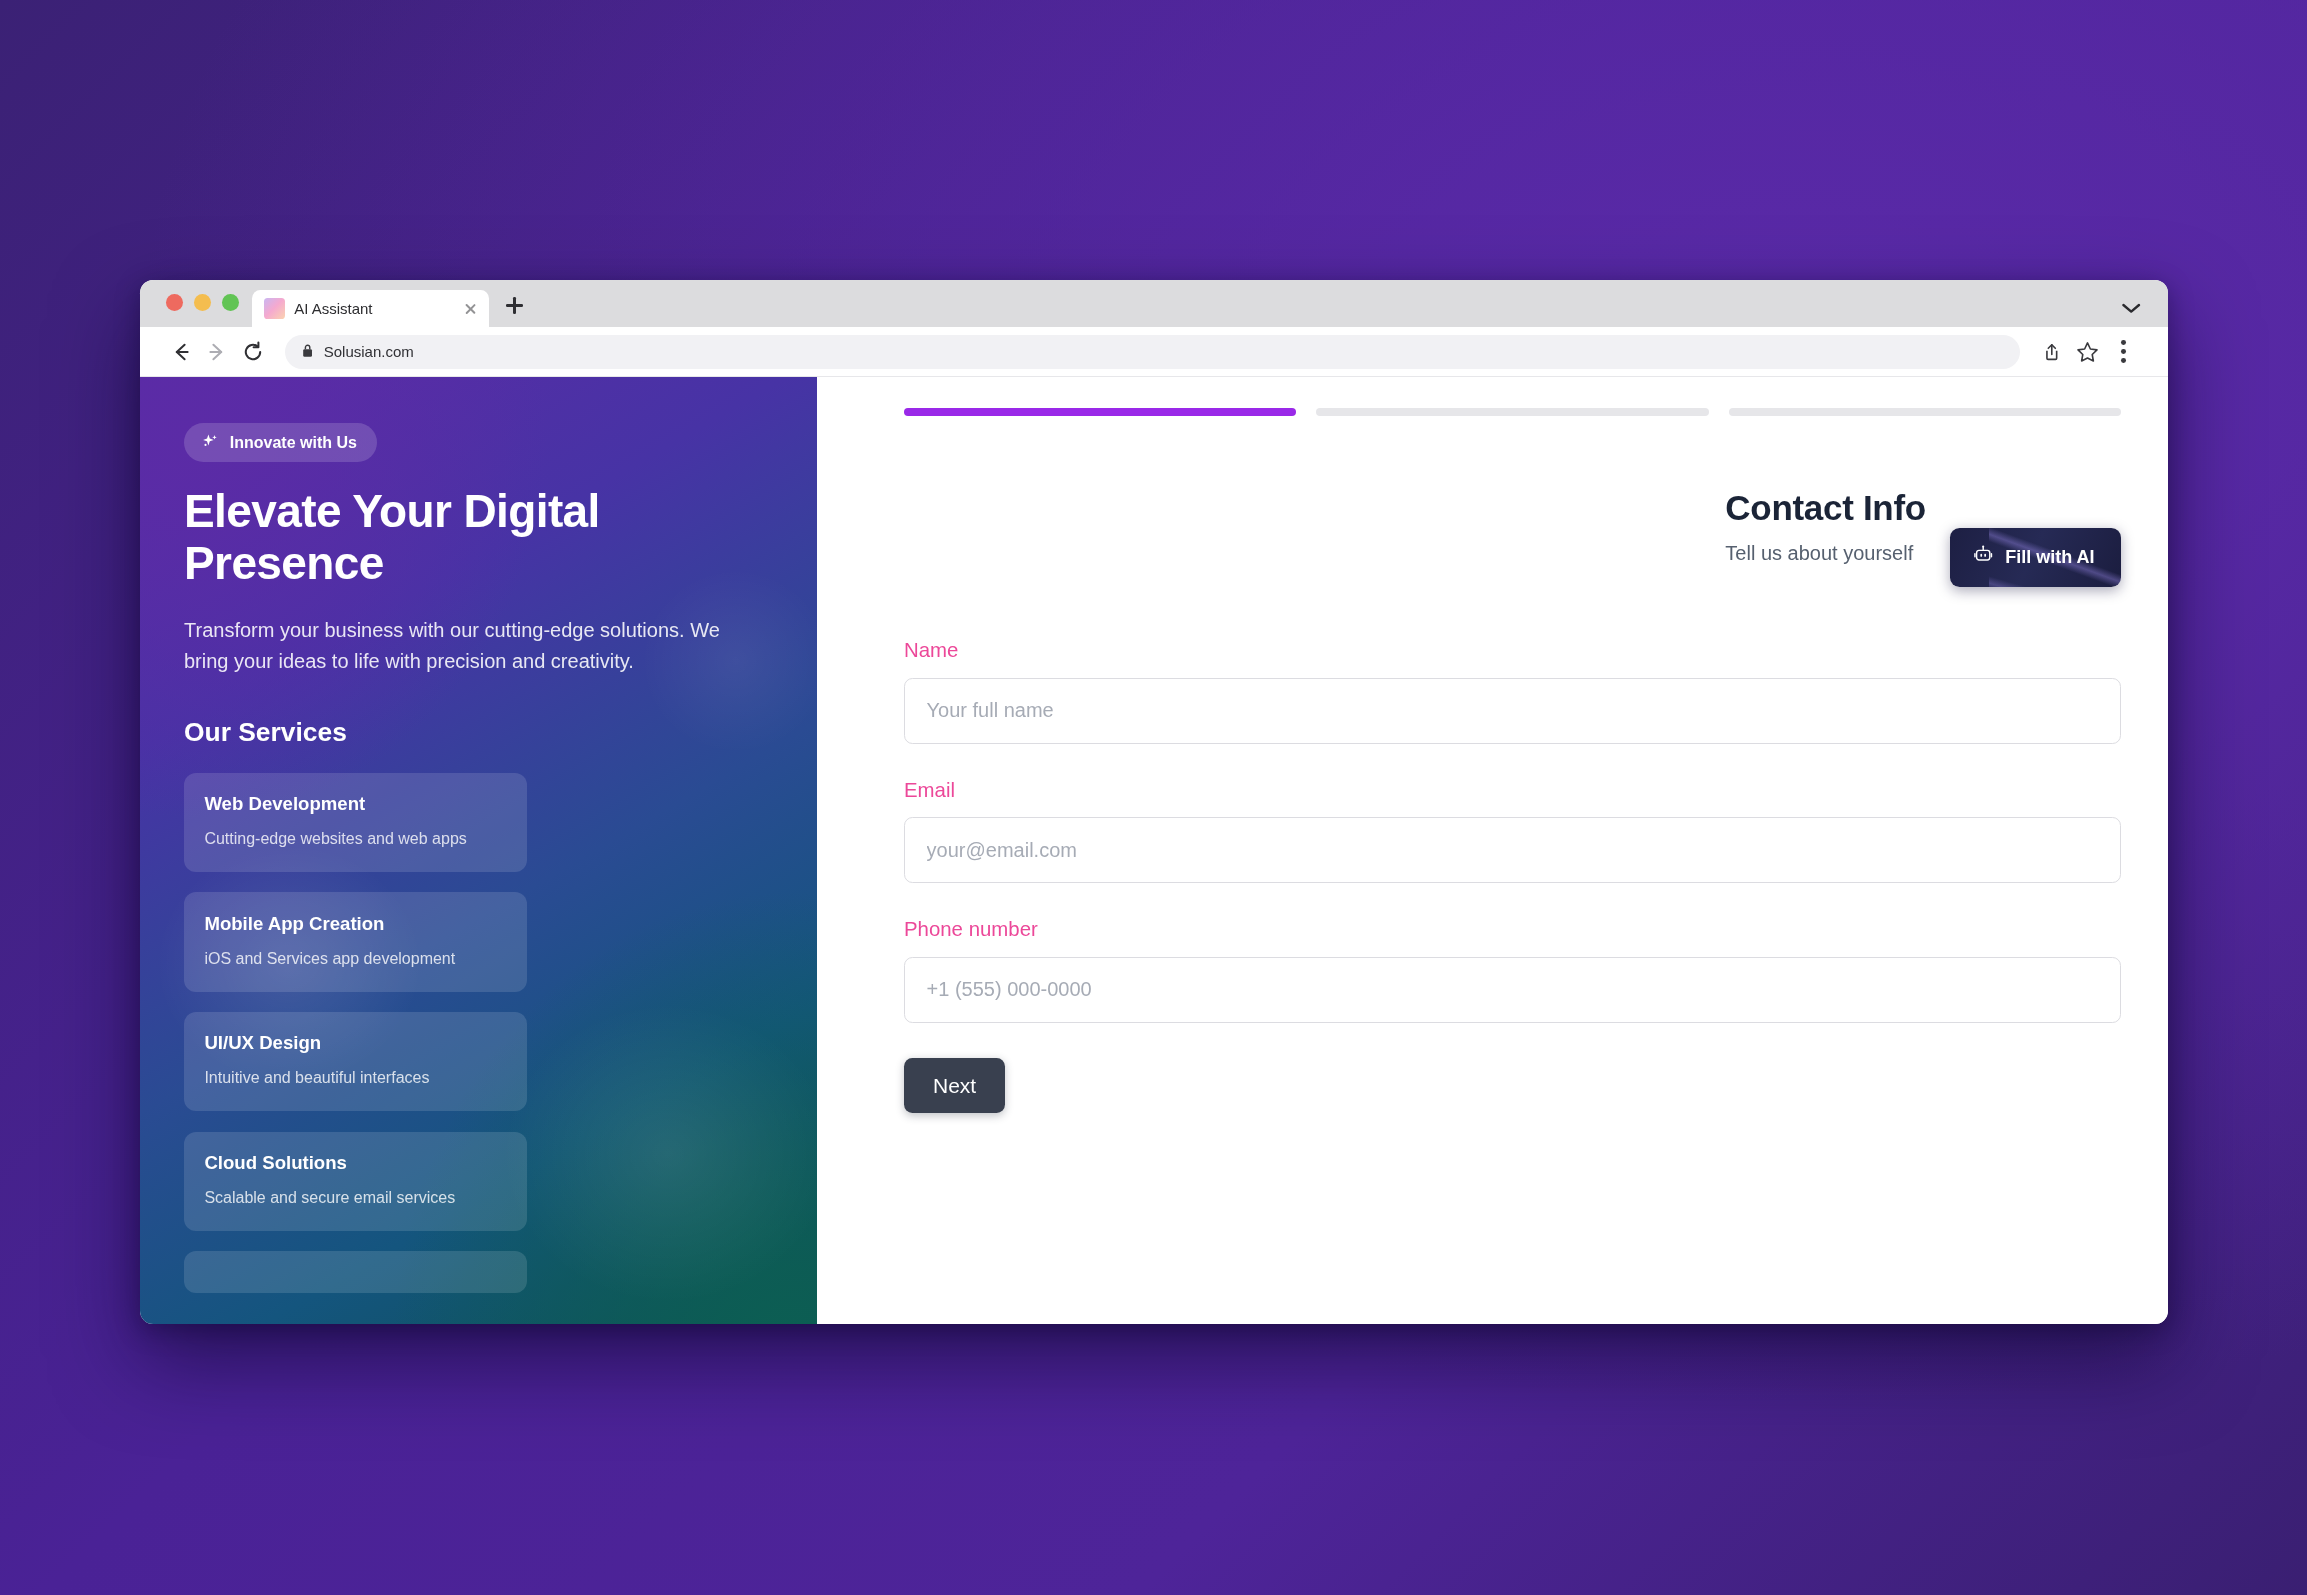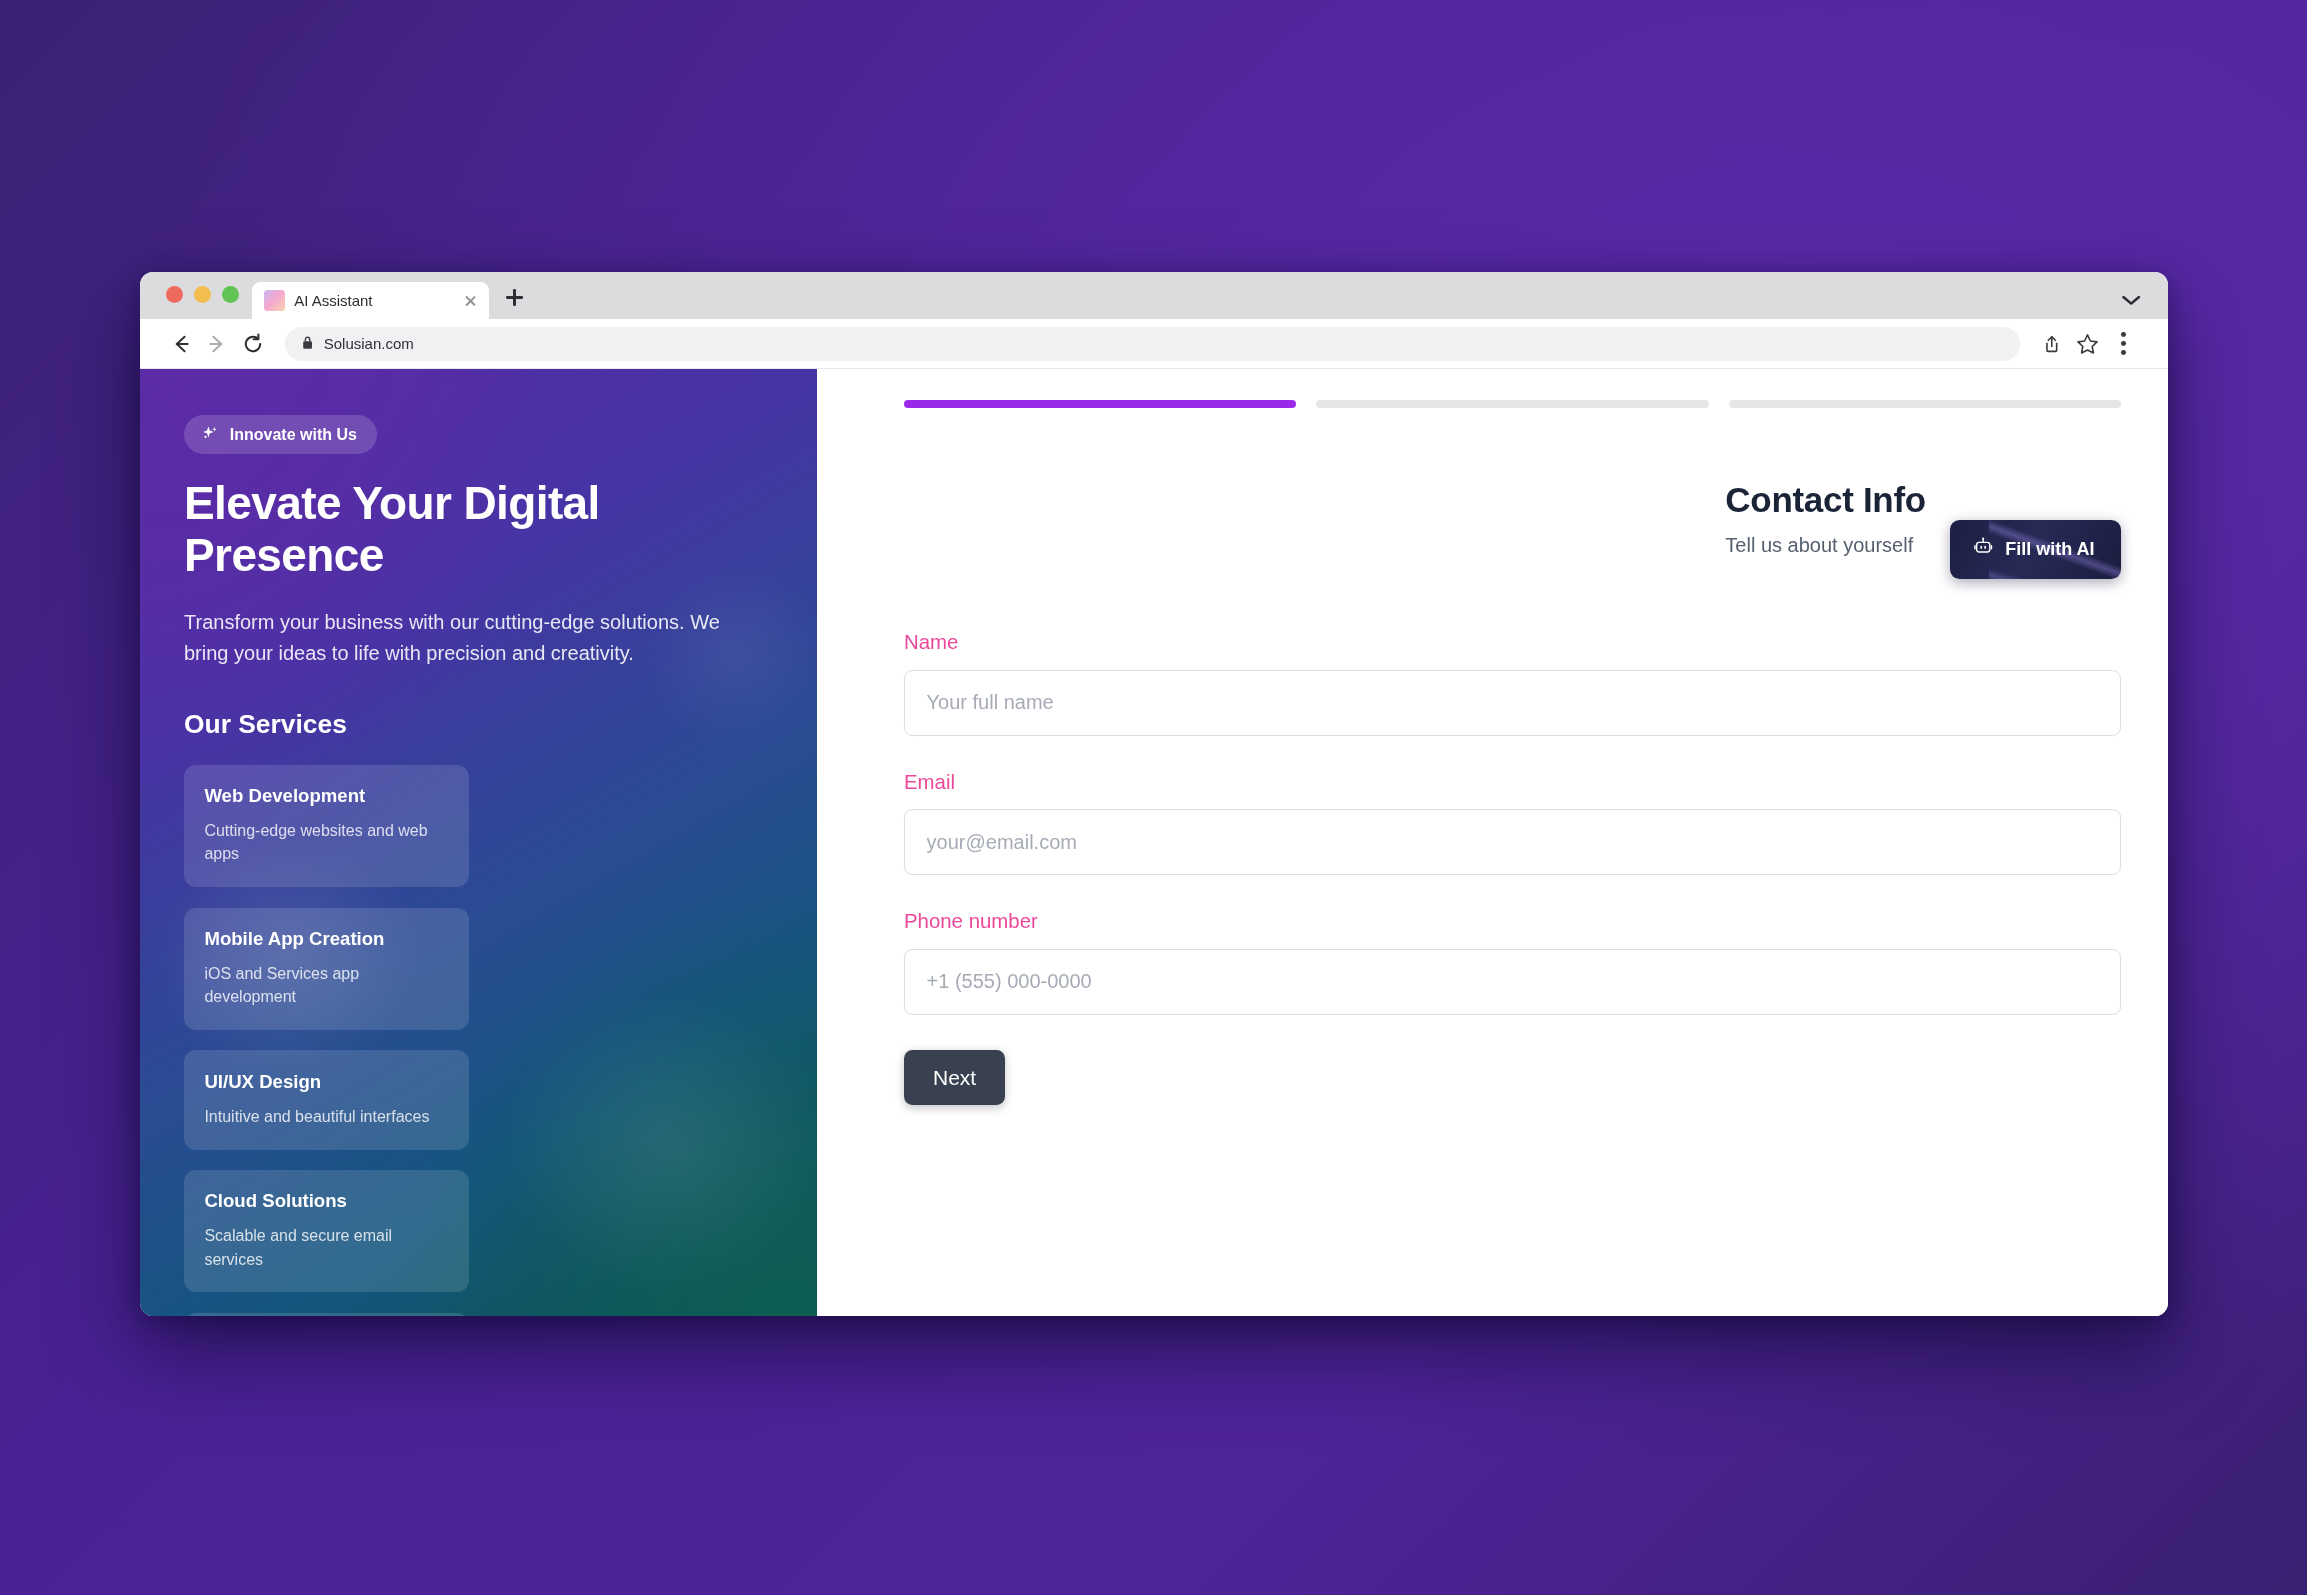--- a/index.html
+++ b/index.html
@@ -7,21 +7,21 @@
   body {
     font-family:"Liberation Sans", sans-serif;
     background:
       radial-gradient(120% 110% at 78% 22%, #5a2aa8 0%, rgba(90,42,168,0) 60%),
       linear-gradient(135deg, #3b2175 0%, #4a2296 42%, #4e2499 70%, #3a1f72 100%);
     overflow:hidden;
   }
 
   
   .browser {
-    position:absolute; left:140px; top:272px;
+    position:absolute; left:140px; top:280px;
     width:2028px; height:1044px;
     background:#ffffff;
     border-radius:13.2px;
     box-shadow:0 36px 84px rgba(10,4,38,.55), 0 6px 24px rgba(10,4,38,.35);
     overflow:hidden;
     display:flex; flex-direction:column;
   }
 
   
   .tabstrip {
@@ -110,21 +110,21 @@
     letter-spacing:-0.6px; margin-bottom:25px; max-width:457px;
   }
   .hero-sub {
     color:rgba(255,255,255,.88); font-size:20px; line-height:1.52;
     max-width:559px; margin-bottom:41px; font-weight:300;
   }
   .services-title { color:#fff; font-size:26.4px; font-weight:bold; margin-bottom:25px; }
 
   .cards { display:flex; flex-wrap:wrap; gap:20.4px; }
   .card {
-    width:285px; background:rgba(255,255,255,.13);
+    width:343px; background:rgba(255,255,255,.13);
     border-radius:12px; padding:20.4px 20.4px 21.6px 20.4px;
   }
   .card-title { color:#fff; font-size:18.6px; font-weight:bold; margin-bottom:12px; }
   .card-desc { color:rgba(255,255,255,.80); font-size:16px; line-height:1.45; font-weight:300; }
 
   
   .form-panel {
     flex:1; background:#fff; padding:31px 47px 0 87px;
     display:flex; flex-direction:column; min-width:0;
   }

